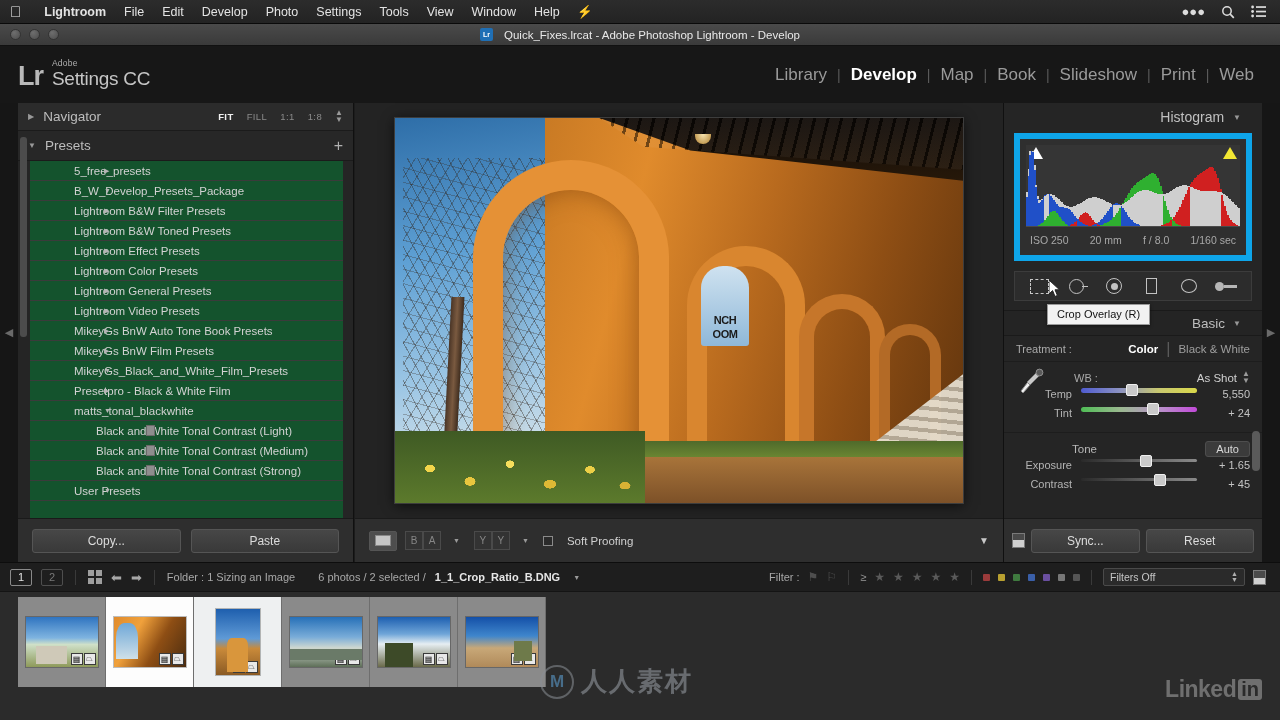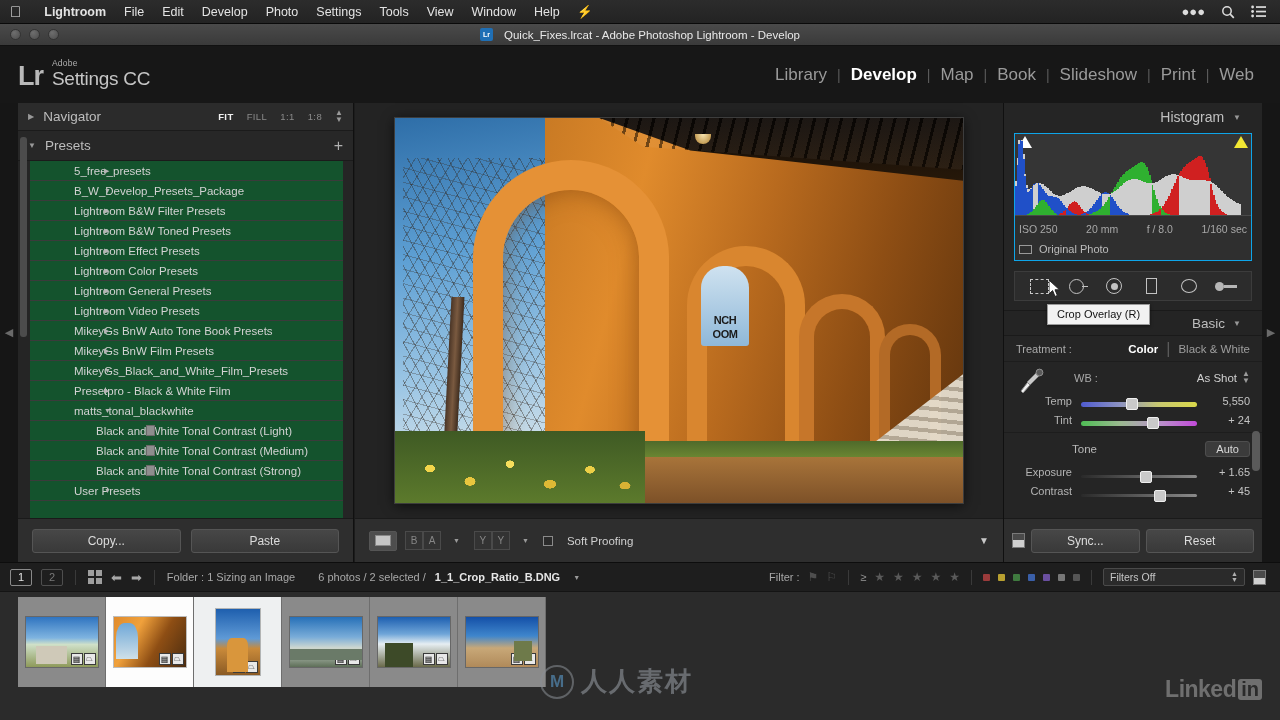--- a/index.html
+++ b/index.html
@@ -249,21 +249,21 @@
     position: absolute; right: 18px; top: 0; width: 259px; height: 459px;
     background: #252525; border-left: 1px solid #101010;
   }
   .rp-head {
     height: 28px; display: flex; align-items: center; justify-content: flex-end;
     padding: 0 12px; gap: 9px;
   }
   .rp-title { font-size: 14px; color: #c0c0c0; }
   .histo-box {
     margin: 2px 10px 0 10px; height: 128px; background: #2f2f2f;
-    border: 1px solid #0ea5e9; position: relative; 
+    border: 6px solid #0ea5e9; position: relative; padding: 6px;
   }
   .histo-plot {
     position: relative; height: 82px; background: #353535;
     border-bottom: 1px solid #4a4a4a; overflow: hidden;
   }
   .clip-tri {
     position: absolute; top: 2px; width: 0; height: 0;
     border-left: 7px solid transparent; border-right: 7px solid transparent;
   }
   .clip-tri.l { left: 3px; border-bottom: 12px solid #fff; }
@@ -314,21 +314,21 @@
   .topt { font-size: 11.5px; color: #9e9e9e; }
   .topt.on { color: #fff; font-weight: bold; }
   .tdiv { color: #5c5c5c; }
   .wb-block { padding: 6px 12px 6px 12px; border-bottom: 1px solid #1d1d1d; position: relative; }
   .wb-row { display: flex; align-items: center; height: 20px; }
   .wb-lbl { font-size: 11px; color: #a9a9a9; margin-left: 58px; }
   .wb-val { margin-left: auto; font-size: 11.5px; color: #cfcfcf; display: flex; align-items: center; gap: 5px; }
   .eyedrop {
     position: absolute; left: 14px; top: 6px; width: 26px; height: 30px;
   }
-  .slider-row { display: flex; align-items: flex-end; height: 19px; }
+  .slider-row { display: flex; align-items: flex-start; height: 19px; }
   .sl-name { font-size: 11px; color: #b4b4b4; width: 56px; text-align: right; }
   .sl-track {
     flex: 1; height: 5px; margin: 0 9px; border-radius: 3px; position: relative;
   }
   .sl-track.temp { background: linear-gradient(90deg,#4f5bd0,#8c92c2,#c8c870,#d9d84a); }
   .sl-track.tint { background: linear-gradient(90deg,#4fbd55,#9ab98f,#b894c9,#c24ad9); }
   .sl-track.plain { background: linear-gradient(90deg,#2a2a2a,#5a5a5a,#8a8a8a); height: 3px; }
   .sl-knob {
     position: absolute; top: -4px; width: 12px; height: 12px;
     background: #c9c9c9; border: 1px solid #efefef; border-radius: 2px;
@@ -1188,24 +1188,20 @@
             <span class="hbar" style="left: 220.5px; width: 2.1px; height: 12.192px; background: rgb(207, 207, 207);"></span>
             <span class="hbar" style="left: 222px; width: 2.1px; height: 11.5829px; background: rgb(207, 207, 207);"></span>
             <span class="hbar" style="left: 223.5px; width: 2.1px; height: 11.0695px; background: rgb(207, 207, 207);"></span>
           </div>
         <div class="exif">
           <span>ISO 250</span>
           <span>20 mm</span>
           <span>f / 8.0</span>
           <span>1/160 sec</span>
         </div>
-        <div class="orig-row">
-          <span class="orig-ico"></span>
-          <span class="orig-txt">Original Photo</span>
-        </div>
       </div>
 
       <div class="toolstrip">
         <span class="tool">
             <span class="t-crop"></span>
           </span>
         <span class="tool">
             <span class="t-heal"></span>
           </span>
         <span class="tool">

